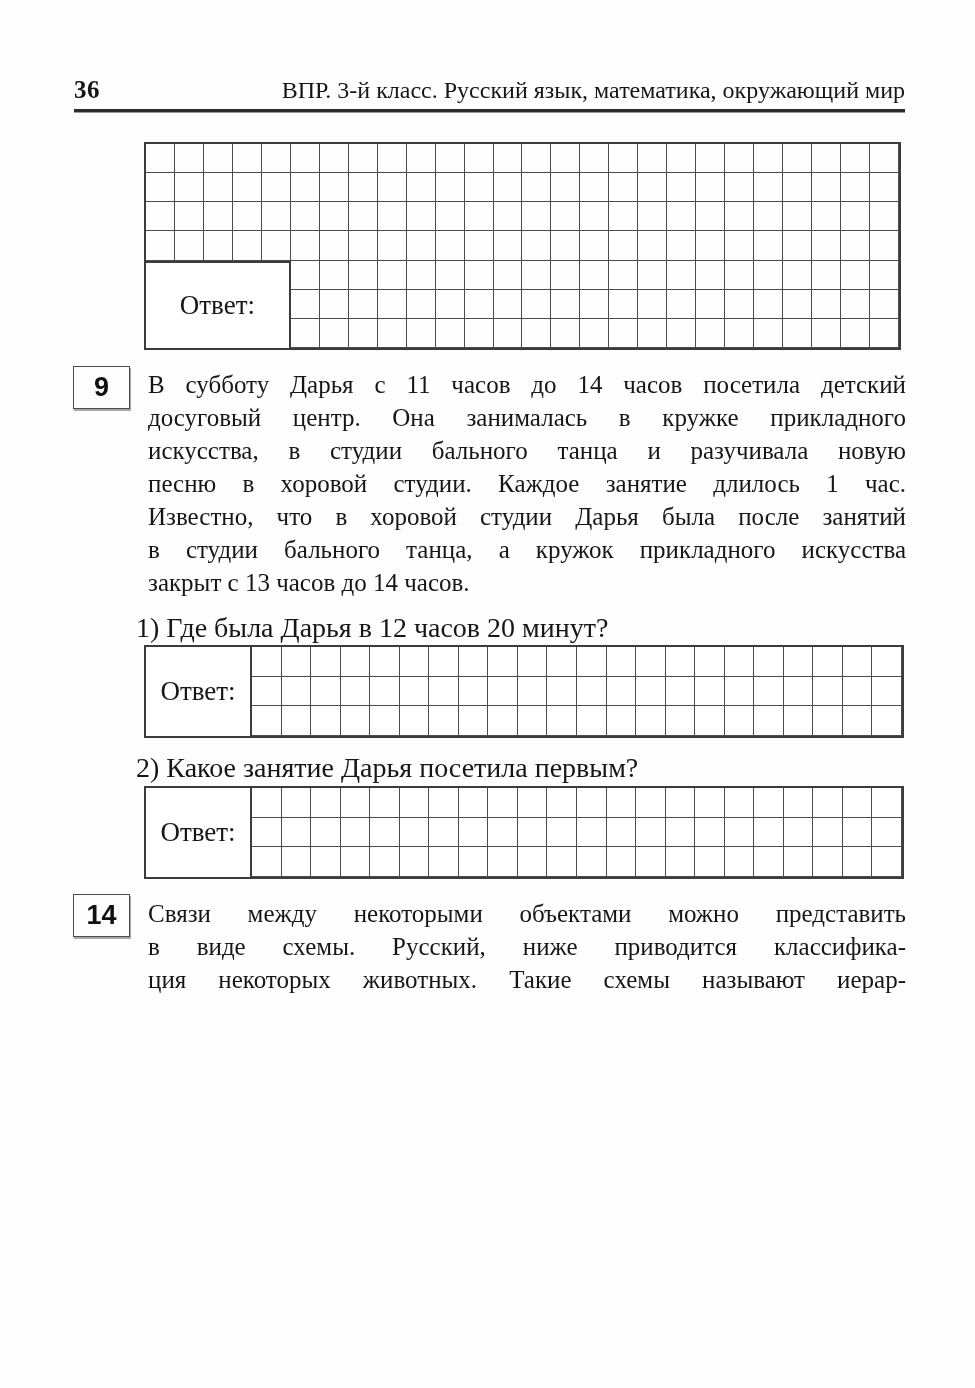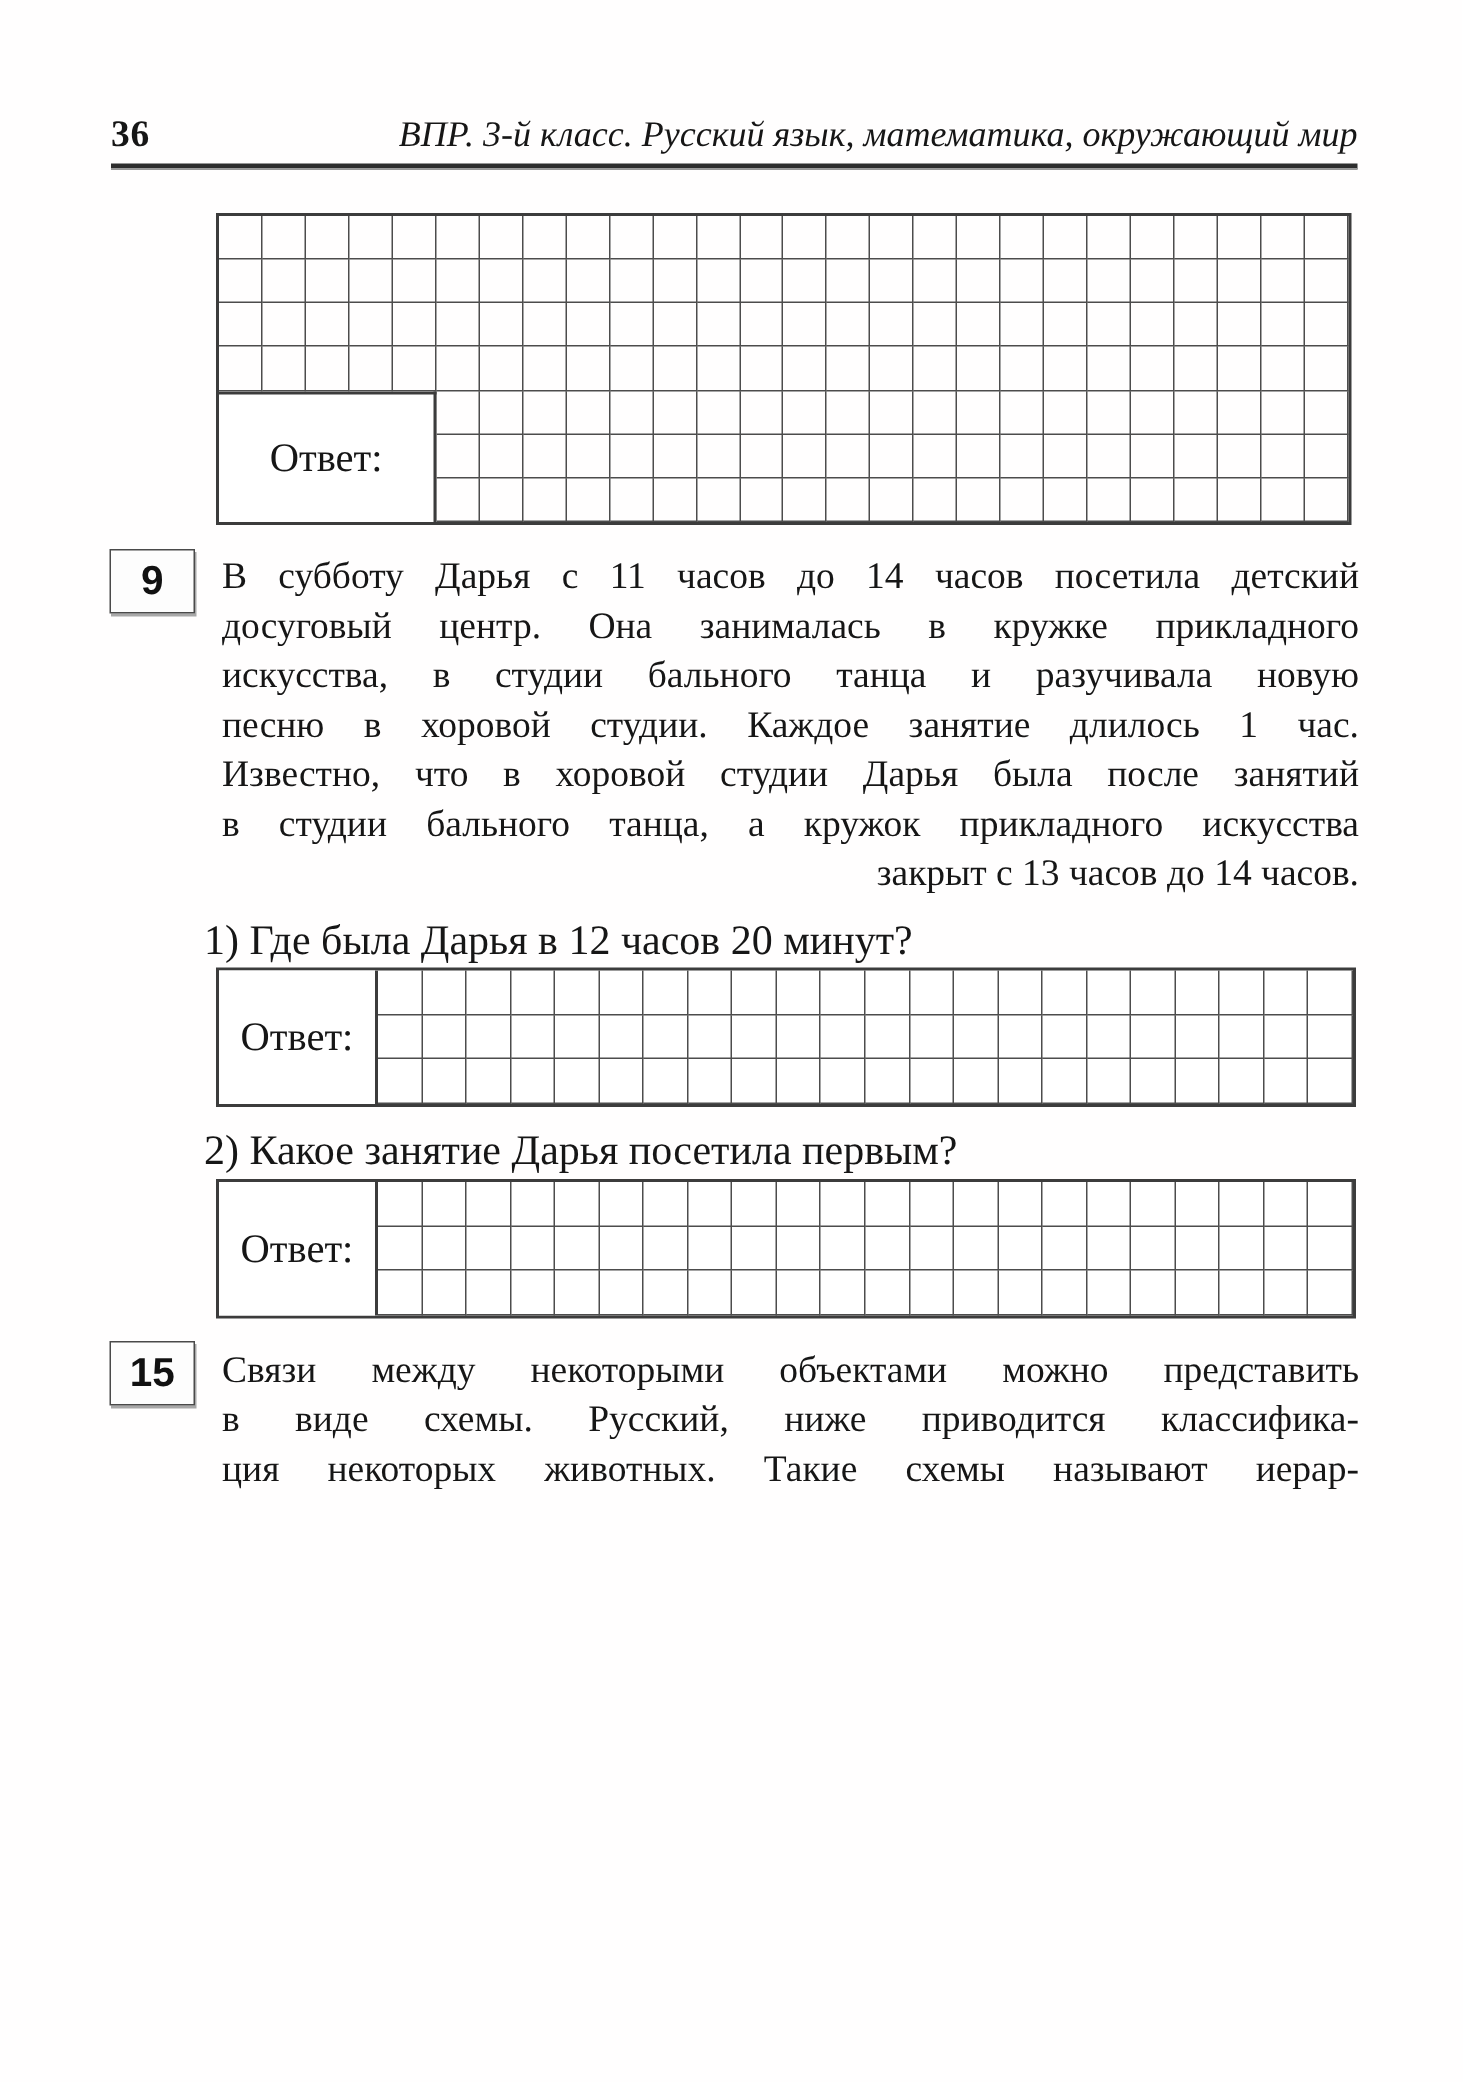--- a/index.html
+++ b/index.html
@@ -11,21 +11,21 @@
     color:#161616;
     overflow:hidden;
   }
   
   .page-num{
     position:absolute;left:74px;top:76px;
     font-size:25px;font-weight:bold;letter-spacing:.5px;
   }
   .header-title{
     position:absolute;right:70px;top:77px;
-    font-size:24px;font-style:italic;white-space:nowrap;
+    font-size:24px;white-space:nowrap;
   }
   .header-rule{
     position:absolute;left:74px;top:109px;width:831px;height:3px;
     background:#2d2d2d;border-bottom:1px solid #9a9a9a;
   }
   
   .cells-grid{display:grid;width:100%;height:100%;box-sizing:border-box;}
   .cells-grid .cell{
     border-right:1px solid #4c4c4c;
     border-bottom:1px solid #4c4c4c;
@@ -54,21 +54,21 @@
     display:flex;align-items:center;justify-content:center;
     font-family:"Liberation Sans","DejaVu Sans",sans-serif;
     font-weight:bold;font-size:27px;color:#111;
   }
   
   .task-text{position:absolute;left:148px;width:758px;}
   .text-line{
     height:33px;line-height:33px;font-size:25px;white-space:normal;
   }
   .jline{text-align:justify;text-align-last:justify;}
-  .lline{text-align:right;}
+  .lline{text-align:left;}
   .subq{
     position:absolute;left:136px;height:33px;line-height:33px;font-size:28px;
   }
   
   .answer-strip{
     position:absolute;left:144px;width:760px;height:93px;
     border:2px solid #3c3c3c;box-sizing:border-box;
     display:flex;background:#fff;
   }
   .strip-label{
@@ -429,21 +429,21 @@
         <div class="cell"></div>
         <div class="cell"></div>
         <div class="cell"></div>
         <div class="cell"></div>
         <div class="cell"></div>
         <div class="cell"></div>
       </div>
   </div>
 
   <div class="task-num-box" style="top:894px;">
-    <span>15</span>
+    <span>14</span>
   </div>
   <div class="task-text" style="top:897px;">
     <div class="text-line jline">Связи между некоторыми объектами можно представить</div>
     <div class="text-line jline">в виде схемы. Русский, ниже приводится классифика-</div>
     <div class="text-line jline">ция некоторых животных. Такие схемы называют иерар-</div>
   </div>
 
 </div>
 
 </body></html>

